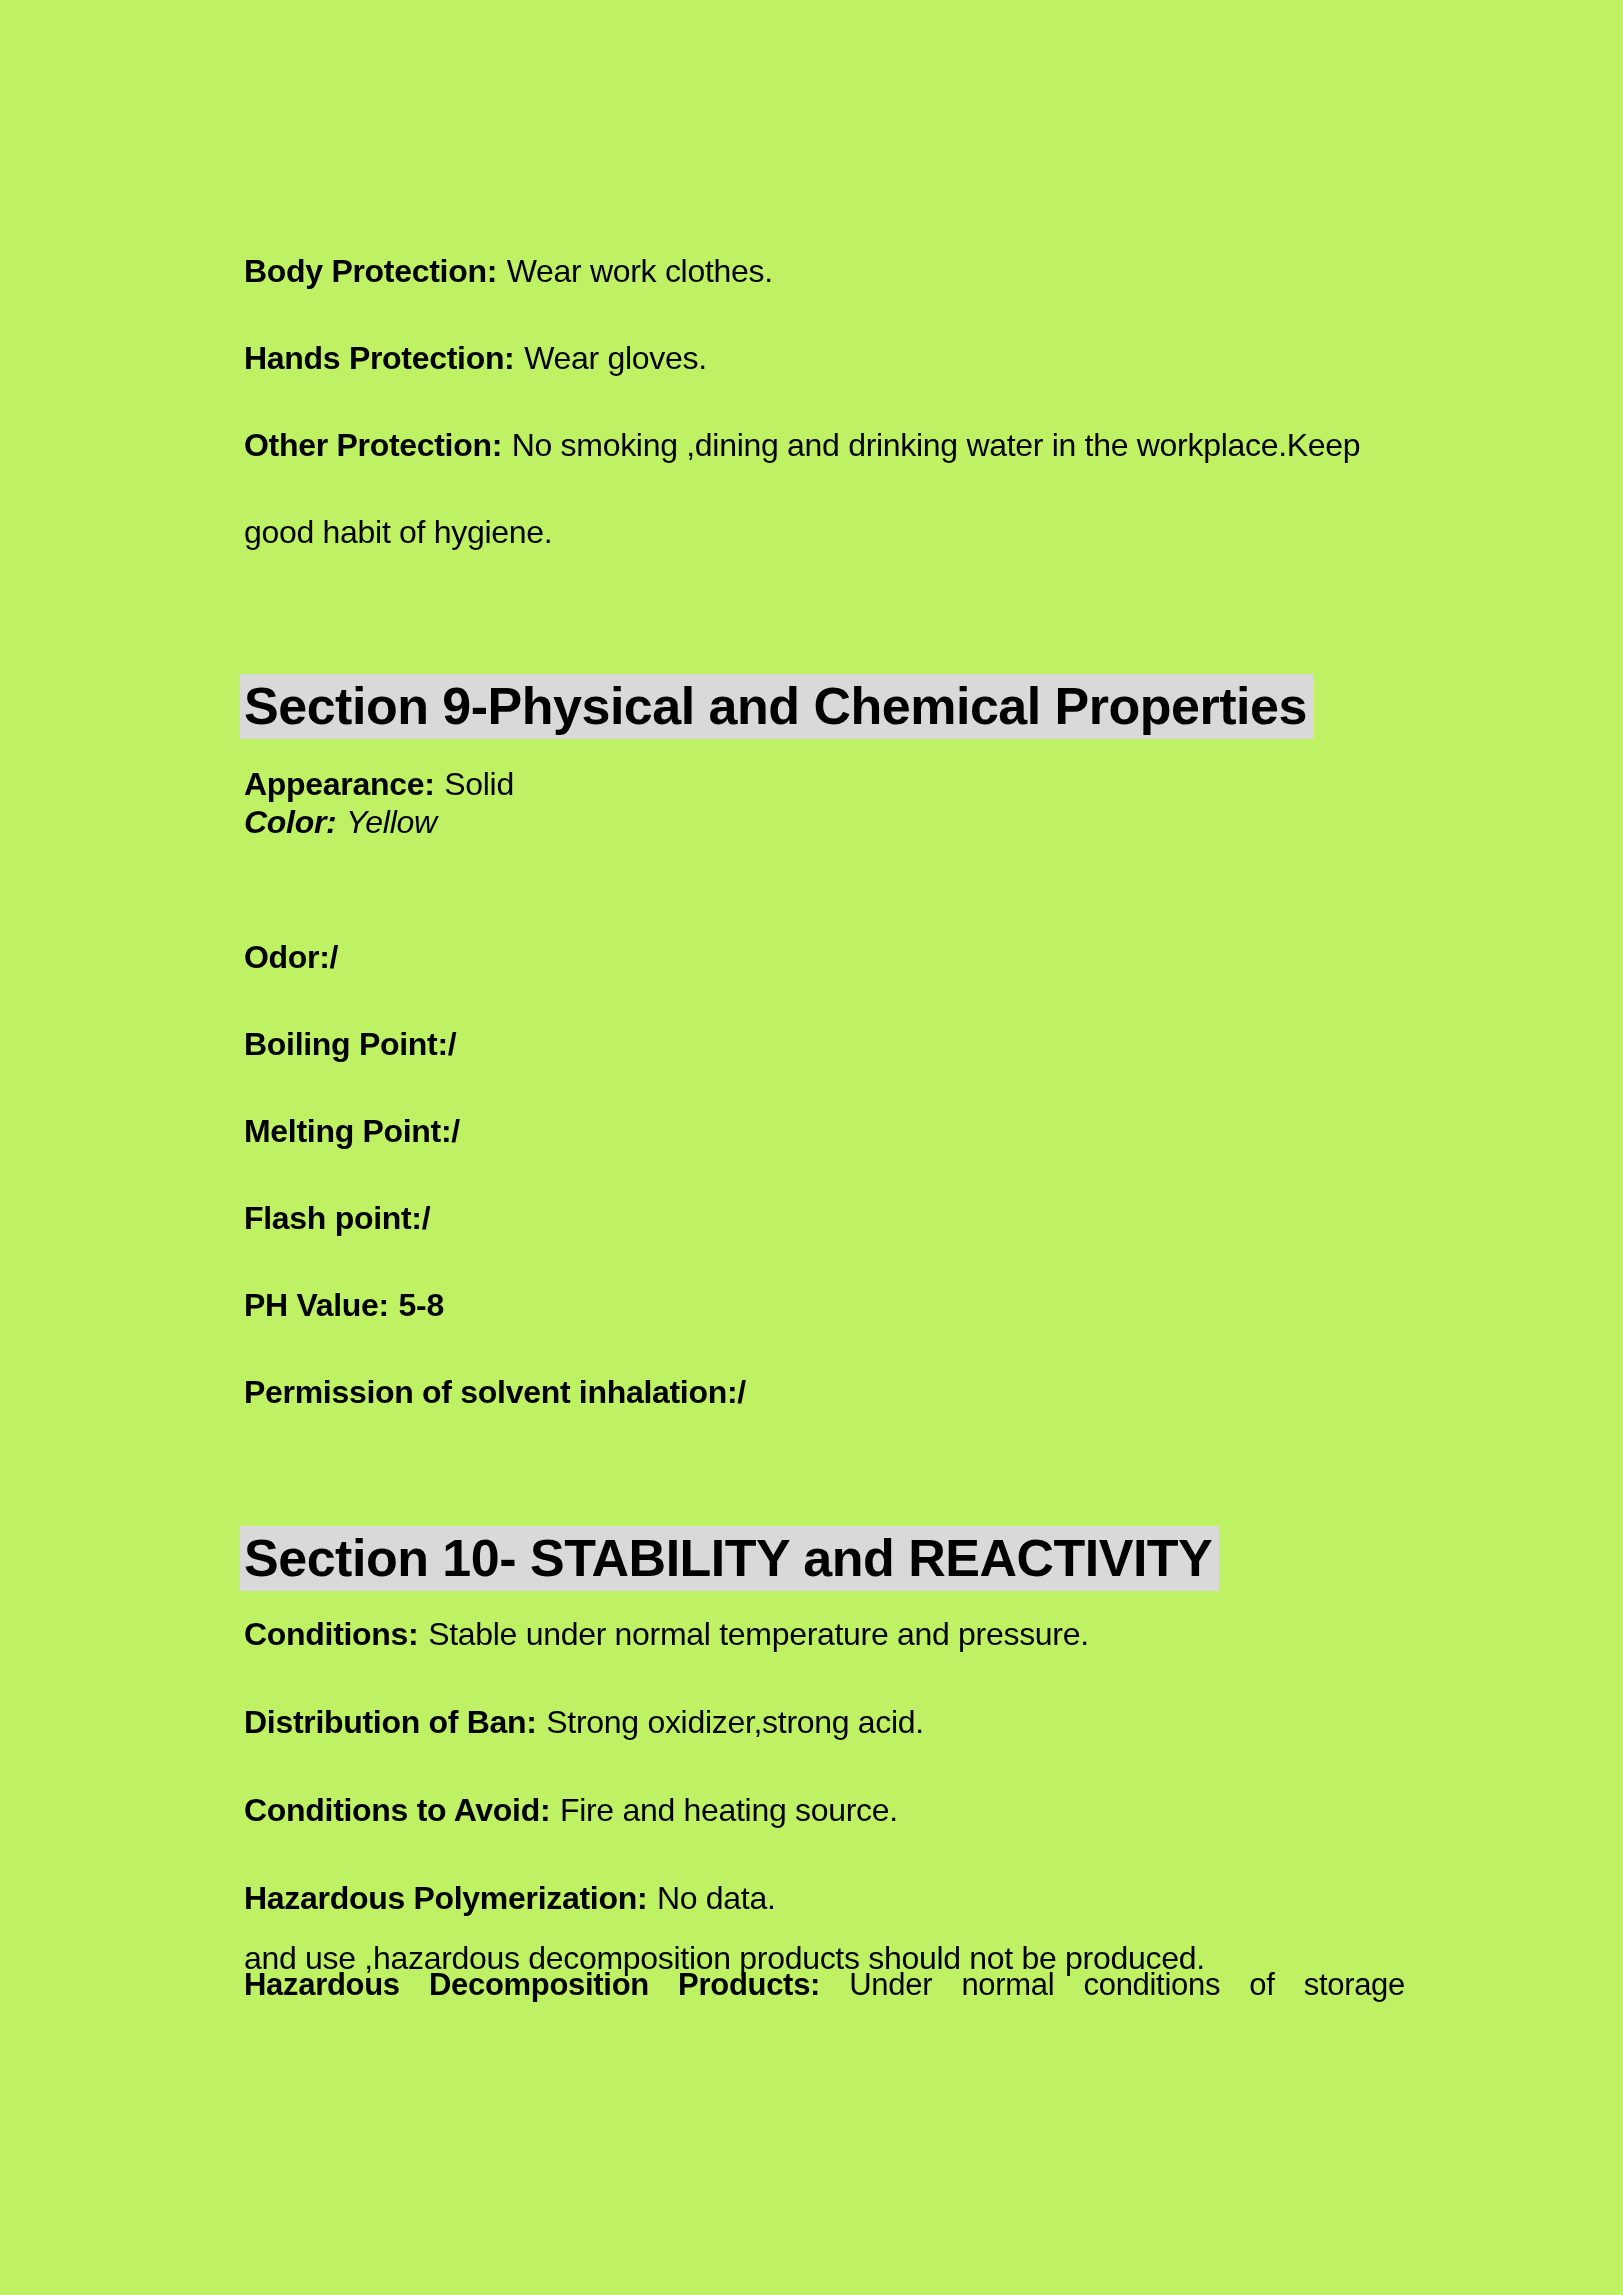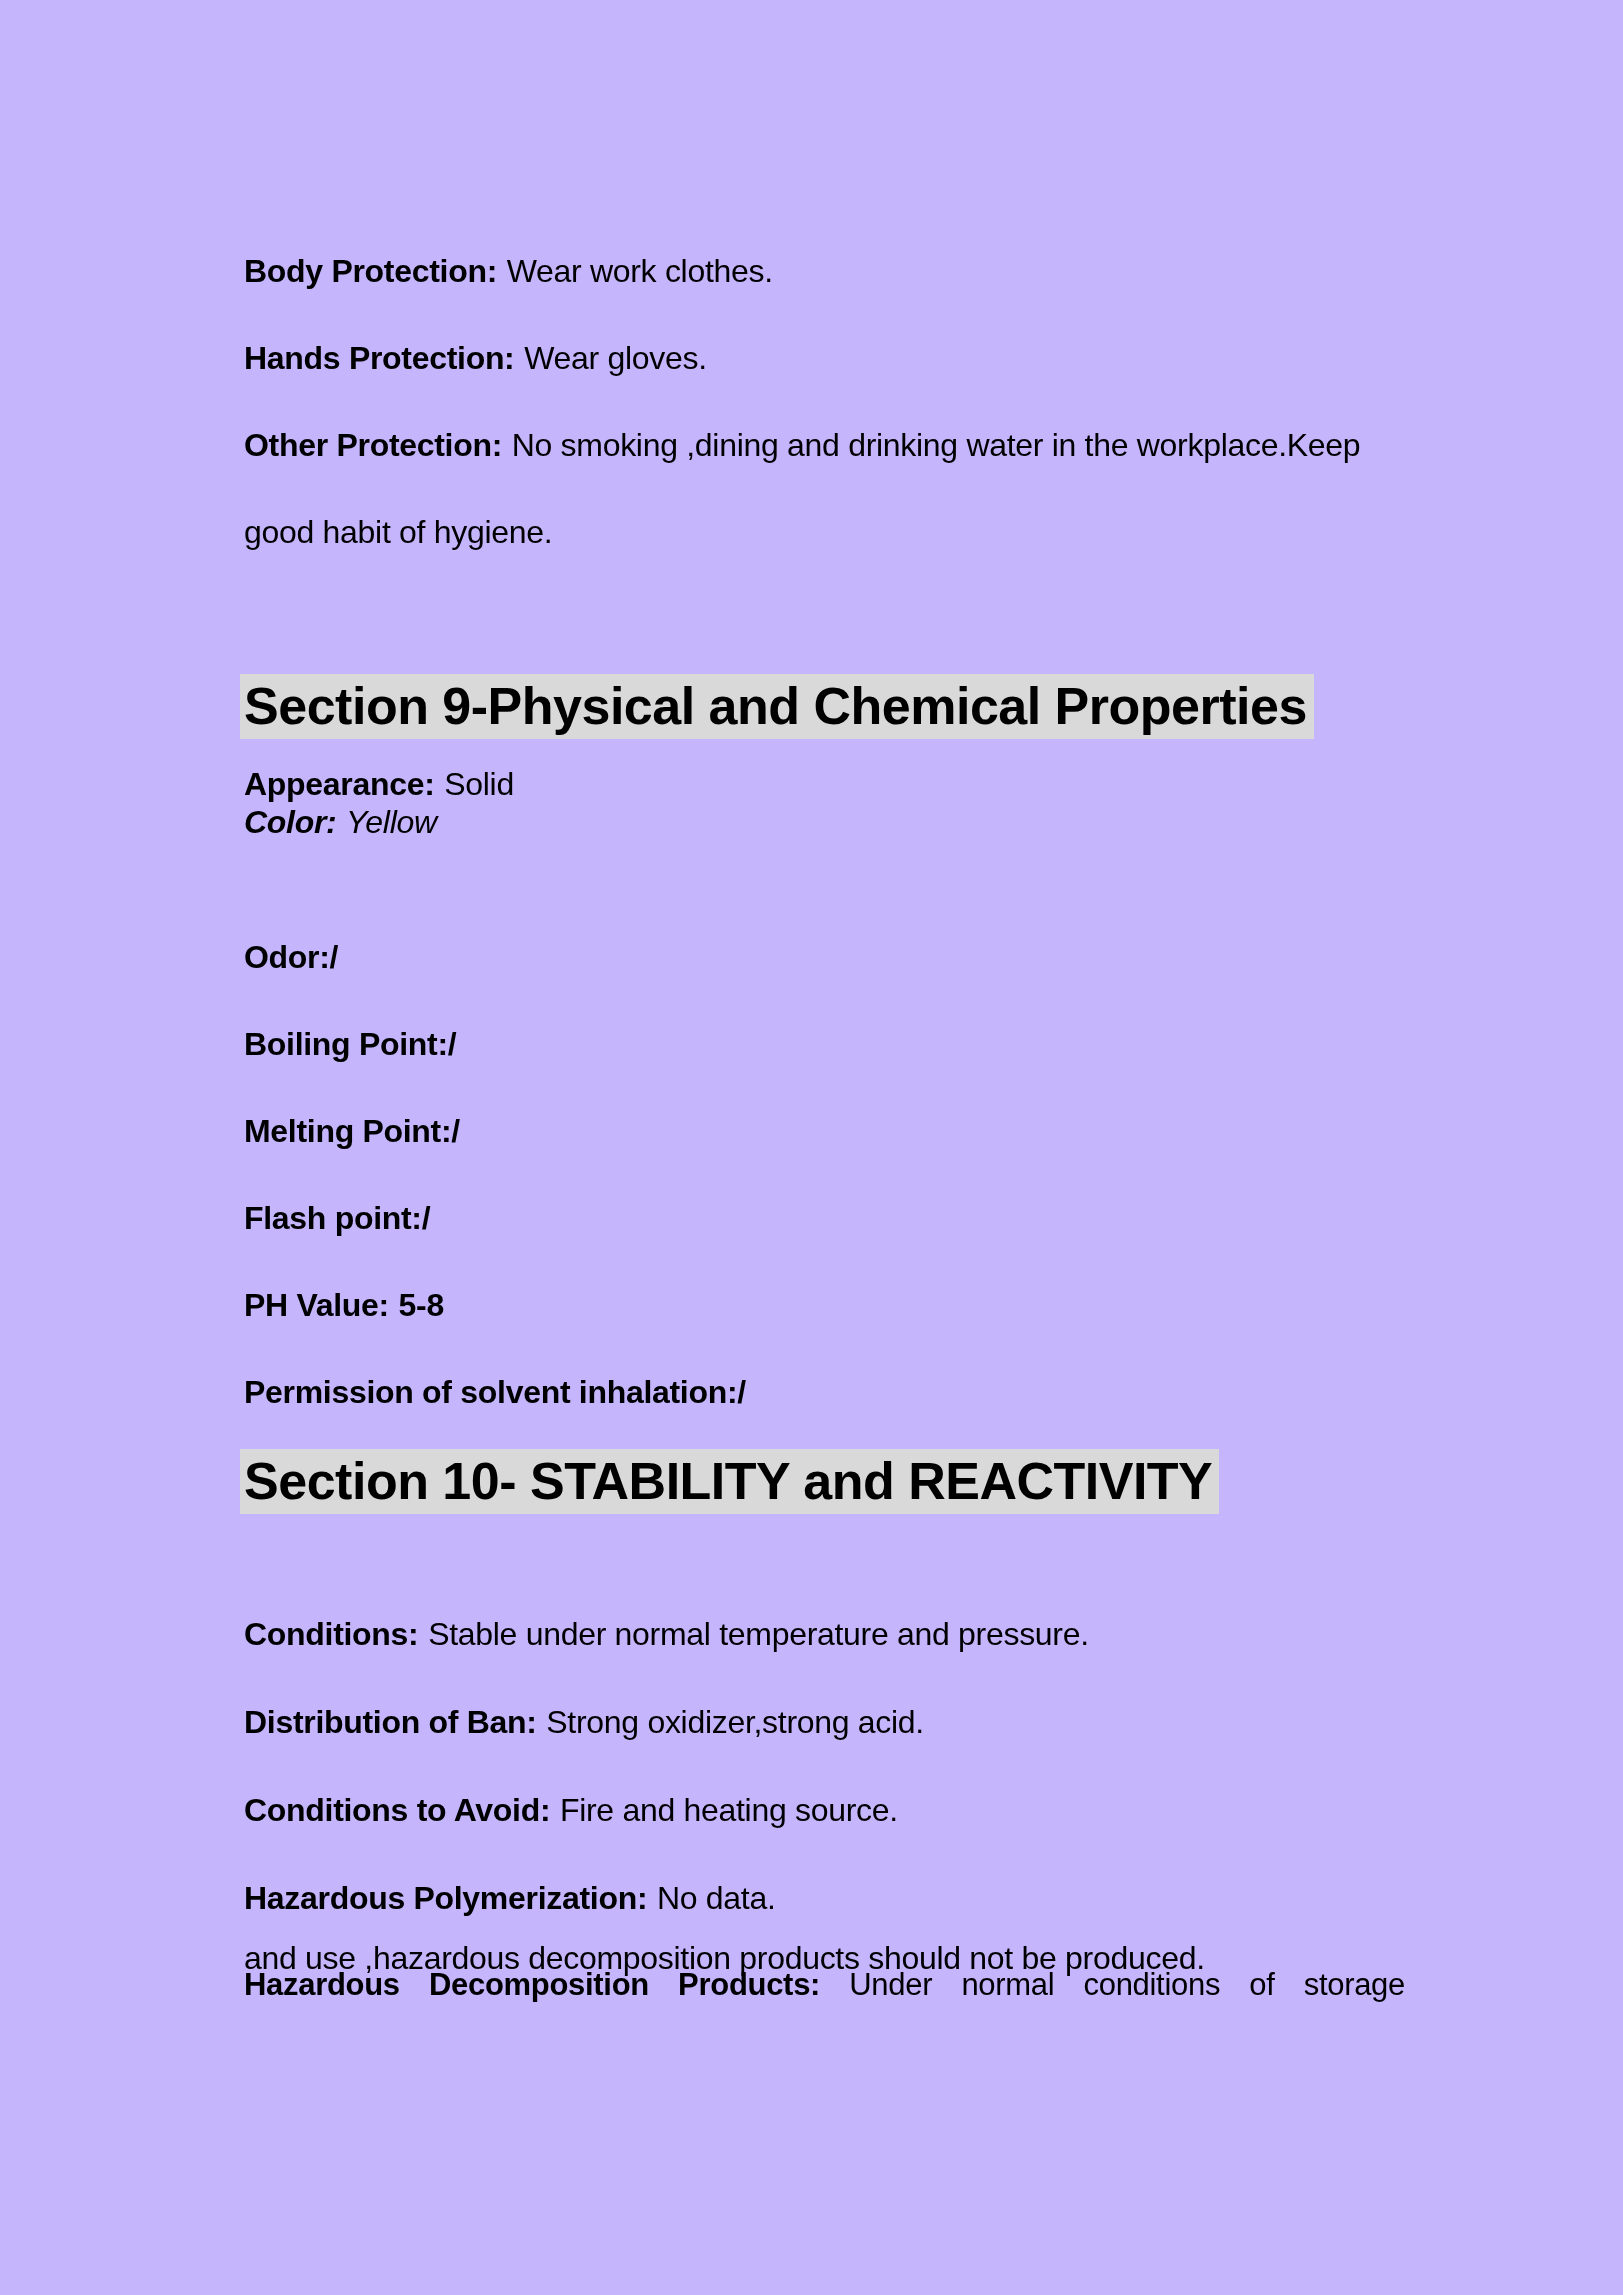--- a/index.html
+++ b/index.html
@@ -4,21 +4,21 @@
 <style>
   html, body {
     margin: 0;
     padding: 0;
     background: #ffffff;
   }
   .page {
     position: relative;
     width: 1623px;
     height: 2295px;
-    background: #c4b5fd;
+    background: #bef264;
     font-family: "Liberation Sans", "DejaVu Sans", sans-serif;
     color: #000000;
     overflow: hidden;
   }
   .row {
     position: absolute;
     left: 244px;
     font-size: 32px;
     line-height: 40px;
     letter-spacing: -0.3px;
@@ -69,21 +69,21 @@
   .r3b { top: 480px; }
   .h9  { top: 631px; }
   .r4  { top: 732px; }
   .r5  { top: 770px; font-style: italic; }
   .r6  { top: 905px; }
   .r7  { top: 992px; }
   .r8  { top: 1079px; }
   .r9  { top: 1166px; }
   .r10 { top: 1253px; }
   .r11 { top: 1340px; }
-  .h10 { top: 1406px; }
+  .h10 { top: 1483px; }
   .r12 { top: 1582px; }
   .r13 { top: 1670px; }
   .r14 { top: 1758px; }
   .r15 { top: 1846px; }
   .r16a { top: 1933px; }
   .r16b { top: 1906px; }
 </style>
 </head>
 <body>
 

